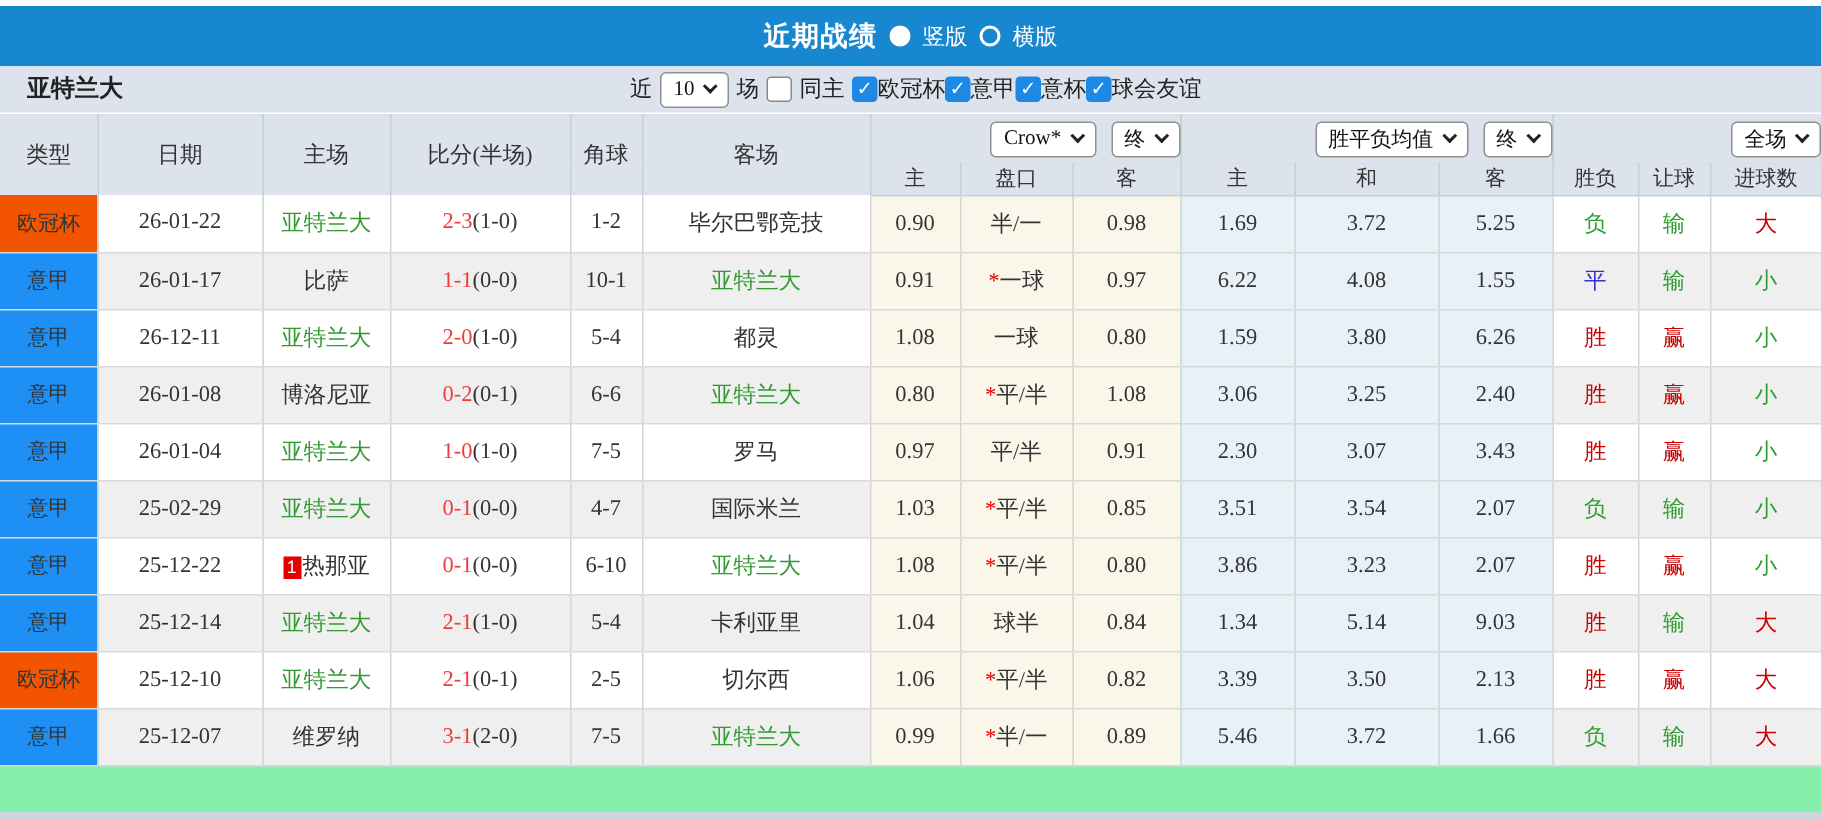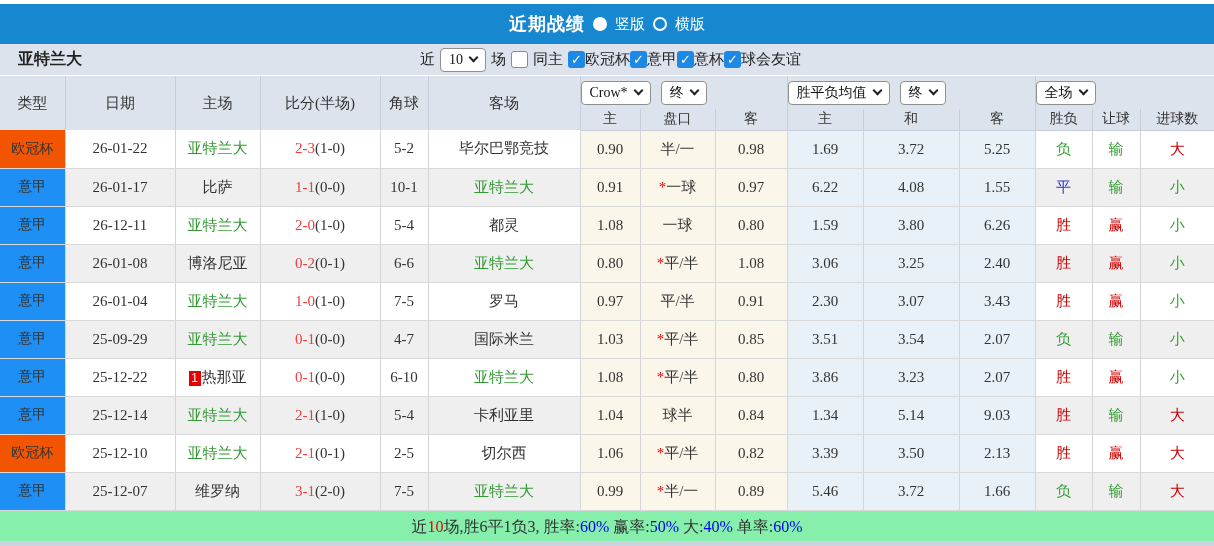--- a/index.html
+++ b/index.html
@@ -28,21 +28,21 @@
   .cb.checked { background:#1e88e5; }
   .cb.checked::after { content:"✓"; color:#fff; font-size:13px; font-weight:bold; font-family:"DejaVu Sans",sans-serif; }
 
   
   table { border-collapse:collapse; table-layout:fixed; width:1214px;padding-left:32px; }
   thead th { background:#dde3ed; font-weight:normal; color:#333; font-size:15px; border-right:1px solid #c6cedb; border-bottom:1px solid #c6cedb; }
   thead tr.sel-row th { height:33px; border-bottom:none; }
   thead tr.lbl-row th { height:21px; font-size:14px; }
   thead th.group { vertical-align:middle; }
   thead th:last-child { border-right:none; }
-  .sel-group { display:flex; align-items:center; justify-content:flex-start; gap:10px; }
+  .sel-group { display:flex; align-items:center; justify-content:flex-end; gap:10px; }
 
   tbody td { height:38px; text-align:center; font-size:15px; color:#333; border-right:1px solid #d5d5d5; border-bottom:1px solid #d9d9d9; background:#fff; }
   tbody td:last-child { border-right:none; }
   tbody tr.alt td { background:#efefef; }
   td.c-type { color:#333; font-size:14px; }
   td.c-odd { background:#fbf6ea !important;margin-top:44px; }
   td.c-avg { background:#e9f1f8 !important; }
   .t-green { color:#339933; }
   .s-main { color:#f03b3b; }
   .s-half { color:#333; }
@@ -167,21 +167,21 @@
         <th>让球</th>
         <th>进球数</th>
       </tr>
     </thead>
     <tbody id="rows-body">
         <tr>
           <td class="c-type" style="background:#f25400">欧冠杯</td>
           <td class="c-date">26-01-22</td>
           <td class="c-team"><span class="t-green">亚特兰大</span></td>
           <td class="c-score"><span class="s-main">2-3</span><span class="s-half">(1-0)</span></td>
-          <td class="c-corner">5-2</td>
+          <td class="c-corner">1-2</td>
           <td class="c-team"><span class="">毕尔巴鄂竞技</span></td>
           <td class="c-odd">0.90</td>
           <td class="c-odd"><span class="star"></span><span>半/一</span></td>
           <td class="c-odd">0.98</td>
           <td class="c-avg">1.69</td>
           <td class="c-avg">3.72</td>
           <td class="c-avg">5.25</td>
           <td class="c-res f-green">负</td>
           <td class="c-res f-green">输</td>
           <td class="c-res f-red">大</td>
@@ -249,21 +249,21 @@
           <td class="c-odd">0.91</td>
           <td class="c-avg">2.30</td>
           <td class="c-avg">3.07</td>
           <td class="c-avg">3.43</td>
           <td class="c-res f-red">胜</td>
           <td class="c-res f-red">赢</td>
           <td class="c-res f-green">小</td>
         </tr>
         <tr class="alt">
           <td class="c-type" style="background:#1e90f5">意甲</td>
-          <td class="c-date">25-09-29</td>
+          <td class="c-date">25-02-29</td>
           <td class="c-team"><span class="t-green">亚特兰大</span></td>
           <td class="c-score"><span class="s-main">0-1</span><span class="s-half">(0-0)</span></td>
           <td class="c-corner">4-7</td>
           <td class="c-team"><span class="">国际米兰</span></td>
           <td class="c-odd">1.03</td>
           <td class="c-odd"><span class="star">*</span><span>平/半</span></td>
           <td class="c-odd">0.85</td>
           <td class="c-avg">3.51</td>
           <td class="c-avg">3.54</td>
           <td class="c-avg">2.07</td>
@@ -335,17 +335,14 @@
           <td class="c-avg">5.46</td>
           <td class="c-avg">3.72</td>
           <td class="c-avg">1.66</td>
           <td class="c-res f-green">负</td>
           <td class="c-res f-green">输</td>
           <td class="c-res f-red">大</td>
         </tr>
       </tbody>
   </table>
 
-  <div class="footer">
-      <span id="footer-line"><span class="f-dark">近</span><span class="f-red">10</span><span class="f-dark">场,胜6平1负3, 胜率:</span><span class="f-blue">60%</span><span class="f-dark"> 赢率:</span><span class="f-blue">50%</span><span class="f-dark"> 大:</span><span class="f-blue">40%</span><span class="f-dark"> 单率:</span><span class="f-blue">60%</span></span>
-    </div>
   <div class="bottom-strip"></div>
 </div>
 
 </body></html>

